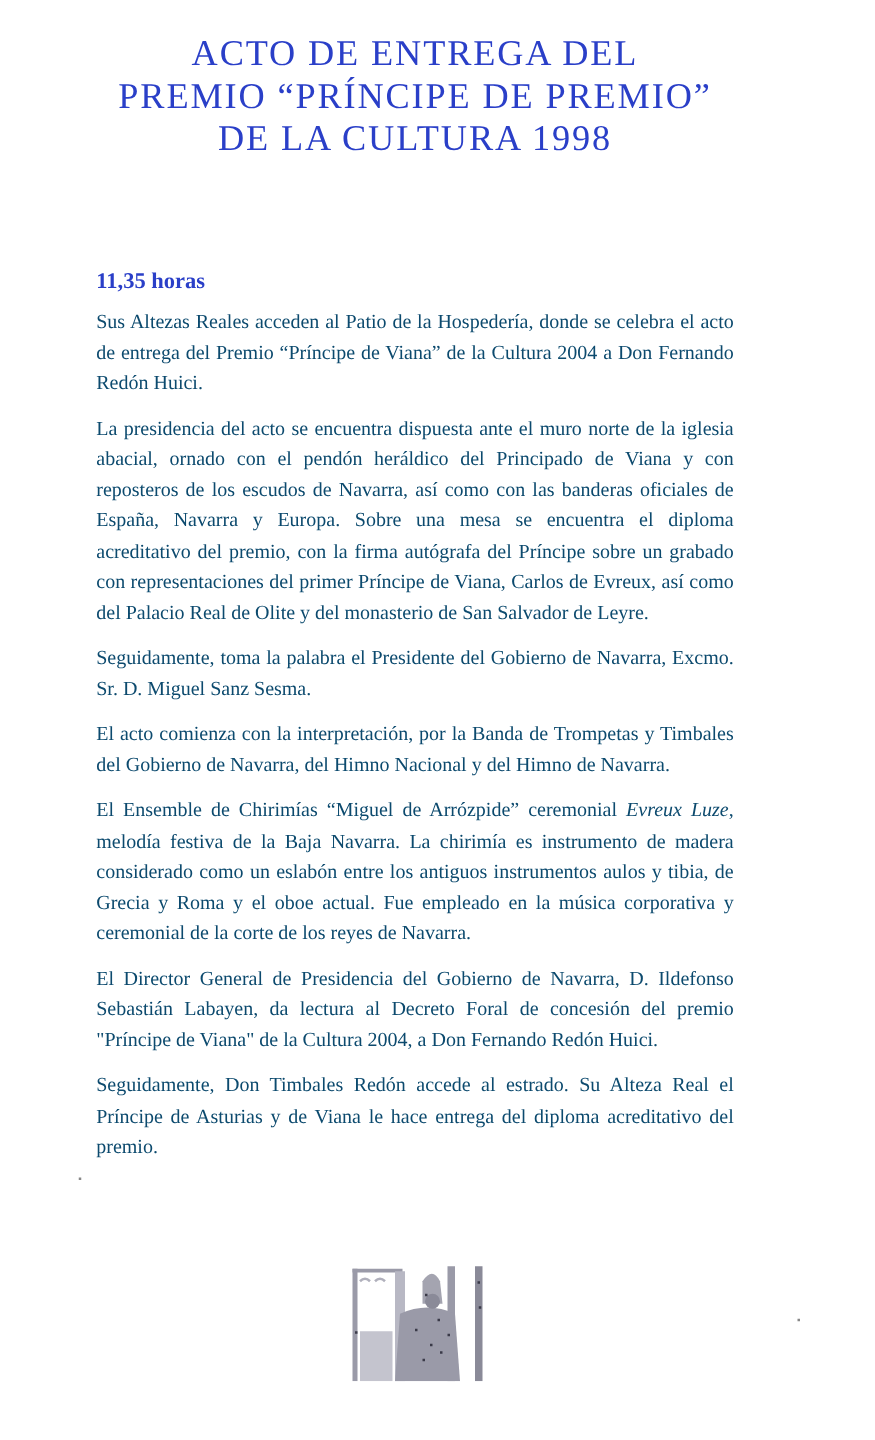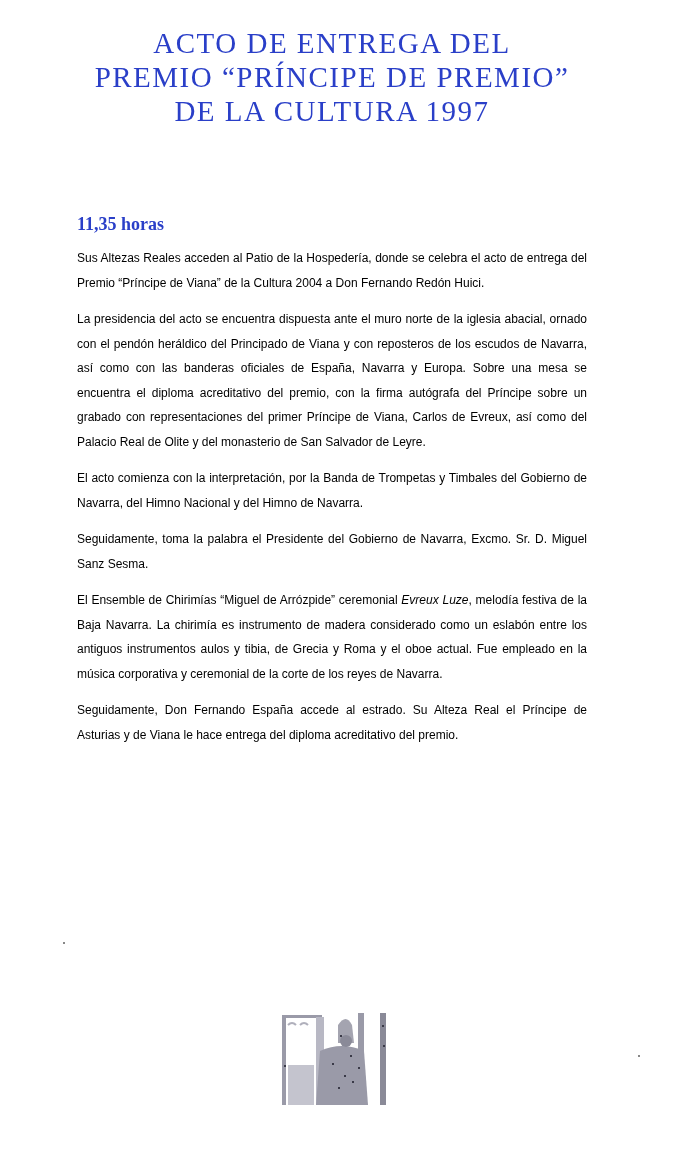--- a/index.html
+++ b/index.html
@@ -11,48 +11,49 @@
     line-height: 34px; letter-spacing: 1.5px; font-weight: normal;
   }
   .title div { margin: 0; }
   .time {
     position: absolute; left: 77px; top: 214px;
     color: #2a3fc8; font-family: "Liberation Serif", serif;
     font-size: 18px; font-weight: bold;
   }
   .body {
     position: absolute; left: 77px; top: 246px; width: 510px;
-    font-family: Liberation Sans, sans-serif; font-size: 12px;
-    line-height: 24.5px; color: #000000; text-align: justify;
+    font-family: Liberation Serif, serif; font-size: 16px;
+    line-height: 24.5px; color: #0c4a6e; text-align: justify;
   }
   .body p { margin: 0 0 12px 0; }
   .body em { font-style: italic; }
   .figure {
     position: absolute; left: 280px; top: 1005px; width: 110px; height: 100px;
   }
   .stray { position: absolute; width: 2px; height: 2px; background: #888; }
 </style>
 </head>
 <body>
 
 <div class="title">
   <div>ACTO DE ENTREGA DEL</div>
   <div>PREMIO “PRÍNCIPE DE PREMIO”</div>
-  <div>DE LA CULTURA 1997</div>
+  <div>DE LA CULTURA 1998</div>
 </div>
 
 <div class="time">11,35 horas</div>
 
 <div class="body">
   <p>Sus Altezas Reales acceden al Patio de la Hospedería, donde se celebra el acto de entrega del Premio “Príncipe de Viana” de la Cultura 2004 a Don Fernando Redón Huici.</p>
   <p>La presidencia del acto se encuentra dispuesta ante el muro norte de la iglesia abacial, ornado con el pendón heráldico del Principado de Viana y con reposteros de los escudos de Navarra, así como con las banderas oficiales de España, Navarra y Europa. Sobre una mesa se encuentra el diploma acreditativo del premio, con la firma autógrafa del Príncipe sobre un grabado con representaciones del primer Príncipe de Viana, Carlos de Evreux, así como del Palacio Real de Olite y del monasterio de San Salvador de Leyre.</p>
+  <p>Seguidamente, toma la palabra el Presidente del Gobierno de Navarra, Excmo. Sr. D. Miguel Sanz Sesma.</p>
   <p>El acto comienza con la interpretación, por la Banda de Trompetas y Timbales del Gobierno de Navarra, del Himno Nacional y del Himno de Navarra.</p>
-  <p>Seguidamente, toma la palabra el Presidente del Gobierno de Navarra, Excmo. Sr. D. Miguel Sanz Sesma.</p>
   <p><span>El Ensemble de Chirimías “Miguel de Arrózpide” ceremonial </span><em>Evreux Luze</em><span>, melodía festiva de la Baja Navarra. La chirimía es instrumento de madera considerado como un eslabón entre los antiguos instrumentos aulos y tibia, de Grecia y Roma y el oboe actual. Fue empleado en la música corporativa y ceremonial de la corte de los reyes de Navarra.</span></p>
-  <p>Seguidamente, Don Fernando España accede al estrado. Su Alteza Real el Príncipe de Asturias y de Viana le hace entrega del diploma acreditativo del premio.</p>
+  <p>El Director General de Presidencia del Gobierno de Navarra, D. Ildefonso Sebastián Labayen, da lectura al Decreto Foral de concesión del premio "Príncipe de Viana" de la Cultura 2004, a Don Fernando Redón Huici.</p>
+  <p>Seguidamente, Don Timbales Redón accede al estrado. Su Alteza Real el Príncipe de Asturias y de Viana le hace entrega del diploma acreditativo del premio.</p>
 </div>
 
 <div class="figure">
   <svg width="110" height="100" viewBox="0 0 110 100">
     <rect x="0" y="8" width="110" height="92" fill="#ffffff"></rect>
     <rect x="2" y="10" width="4" height="90" fill="#9a9aa8"></rect>
     <rect x="2" y="10" width="40" height="3" fill="#9a9aa8"></rect>
     <path d="M8 20 q4 -4 8 0 M20 20 q4 -4 8 0" stroke="#b0b0bc" fill="none" stroke-width="2"></path>
     <rect x="36" y="12" width="8" height="88" fill="#b8b8c4"></rect>
     <rect x="78" y="8" width="6" height="92" fill="#9a9aa8"></rect>

